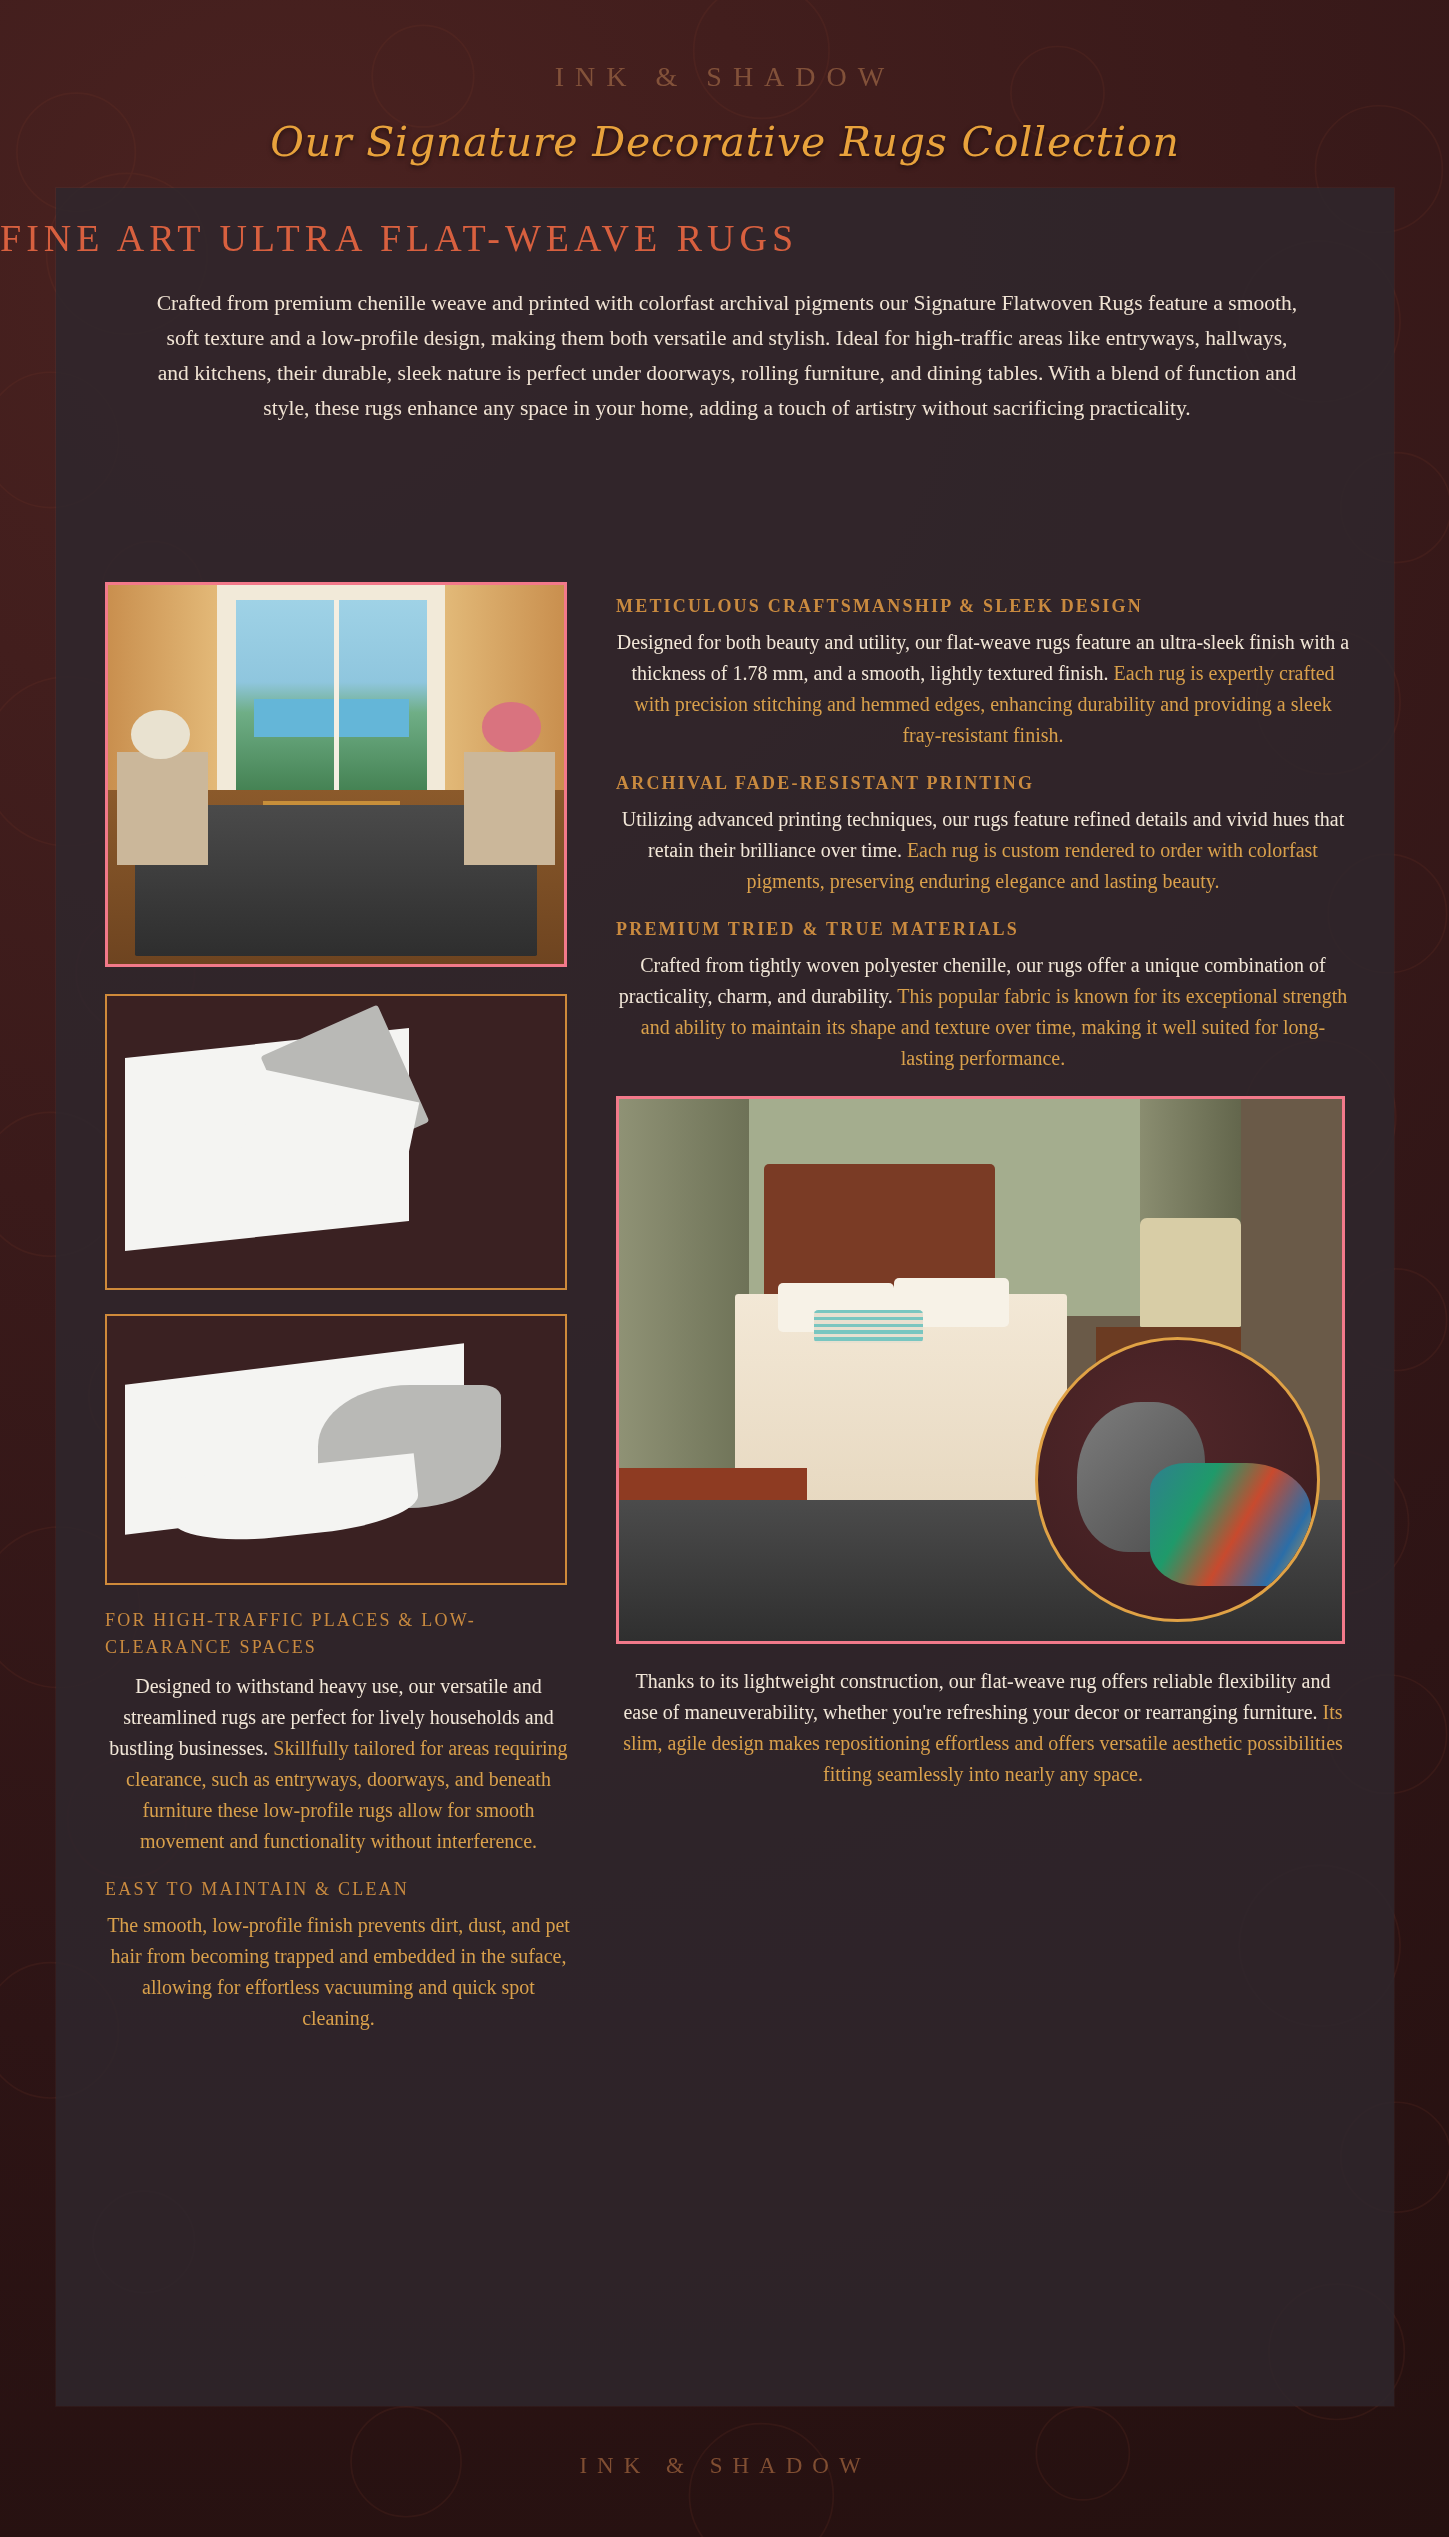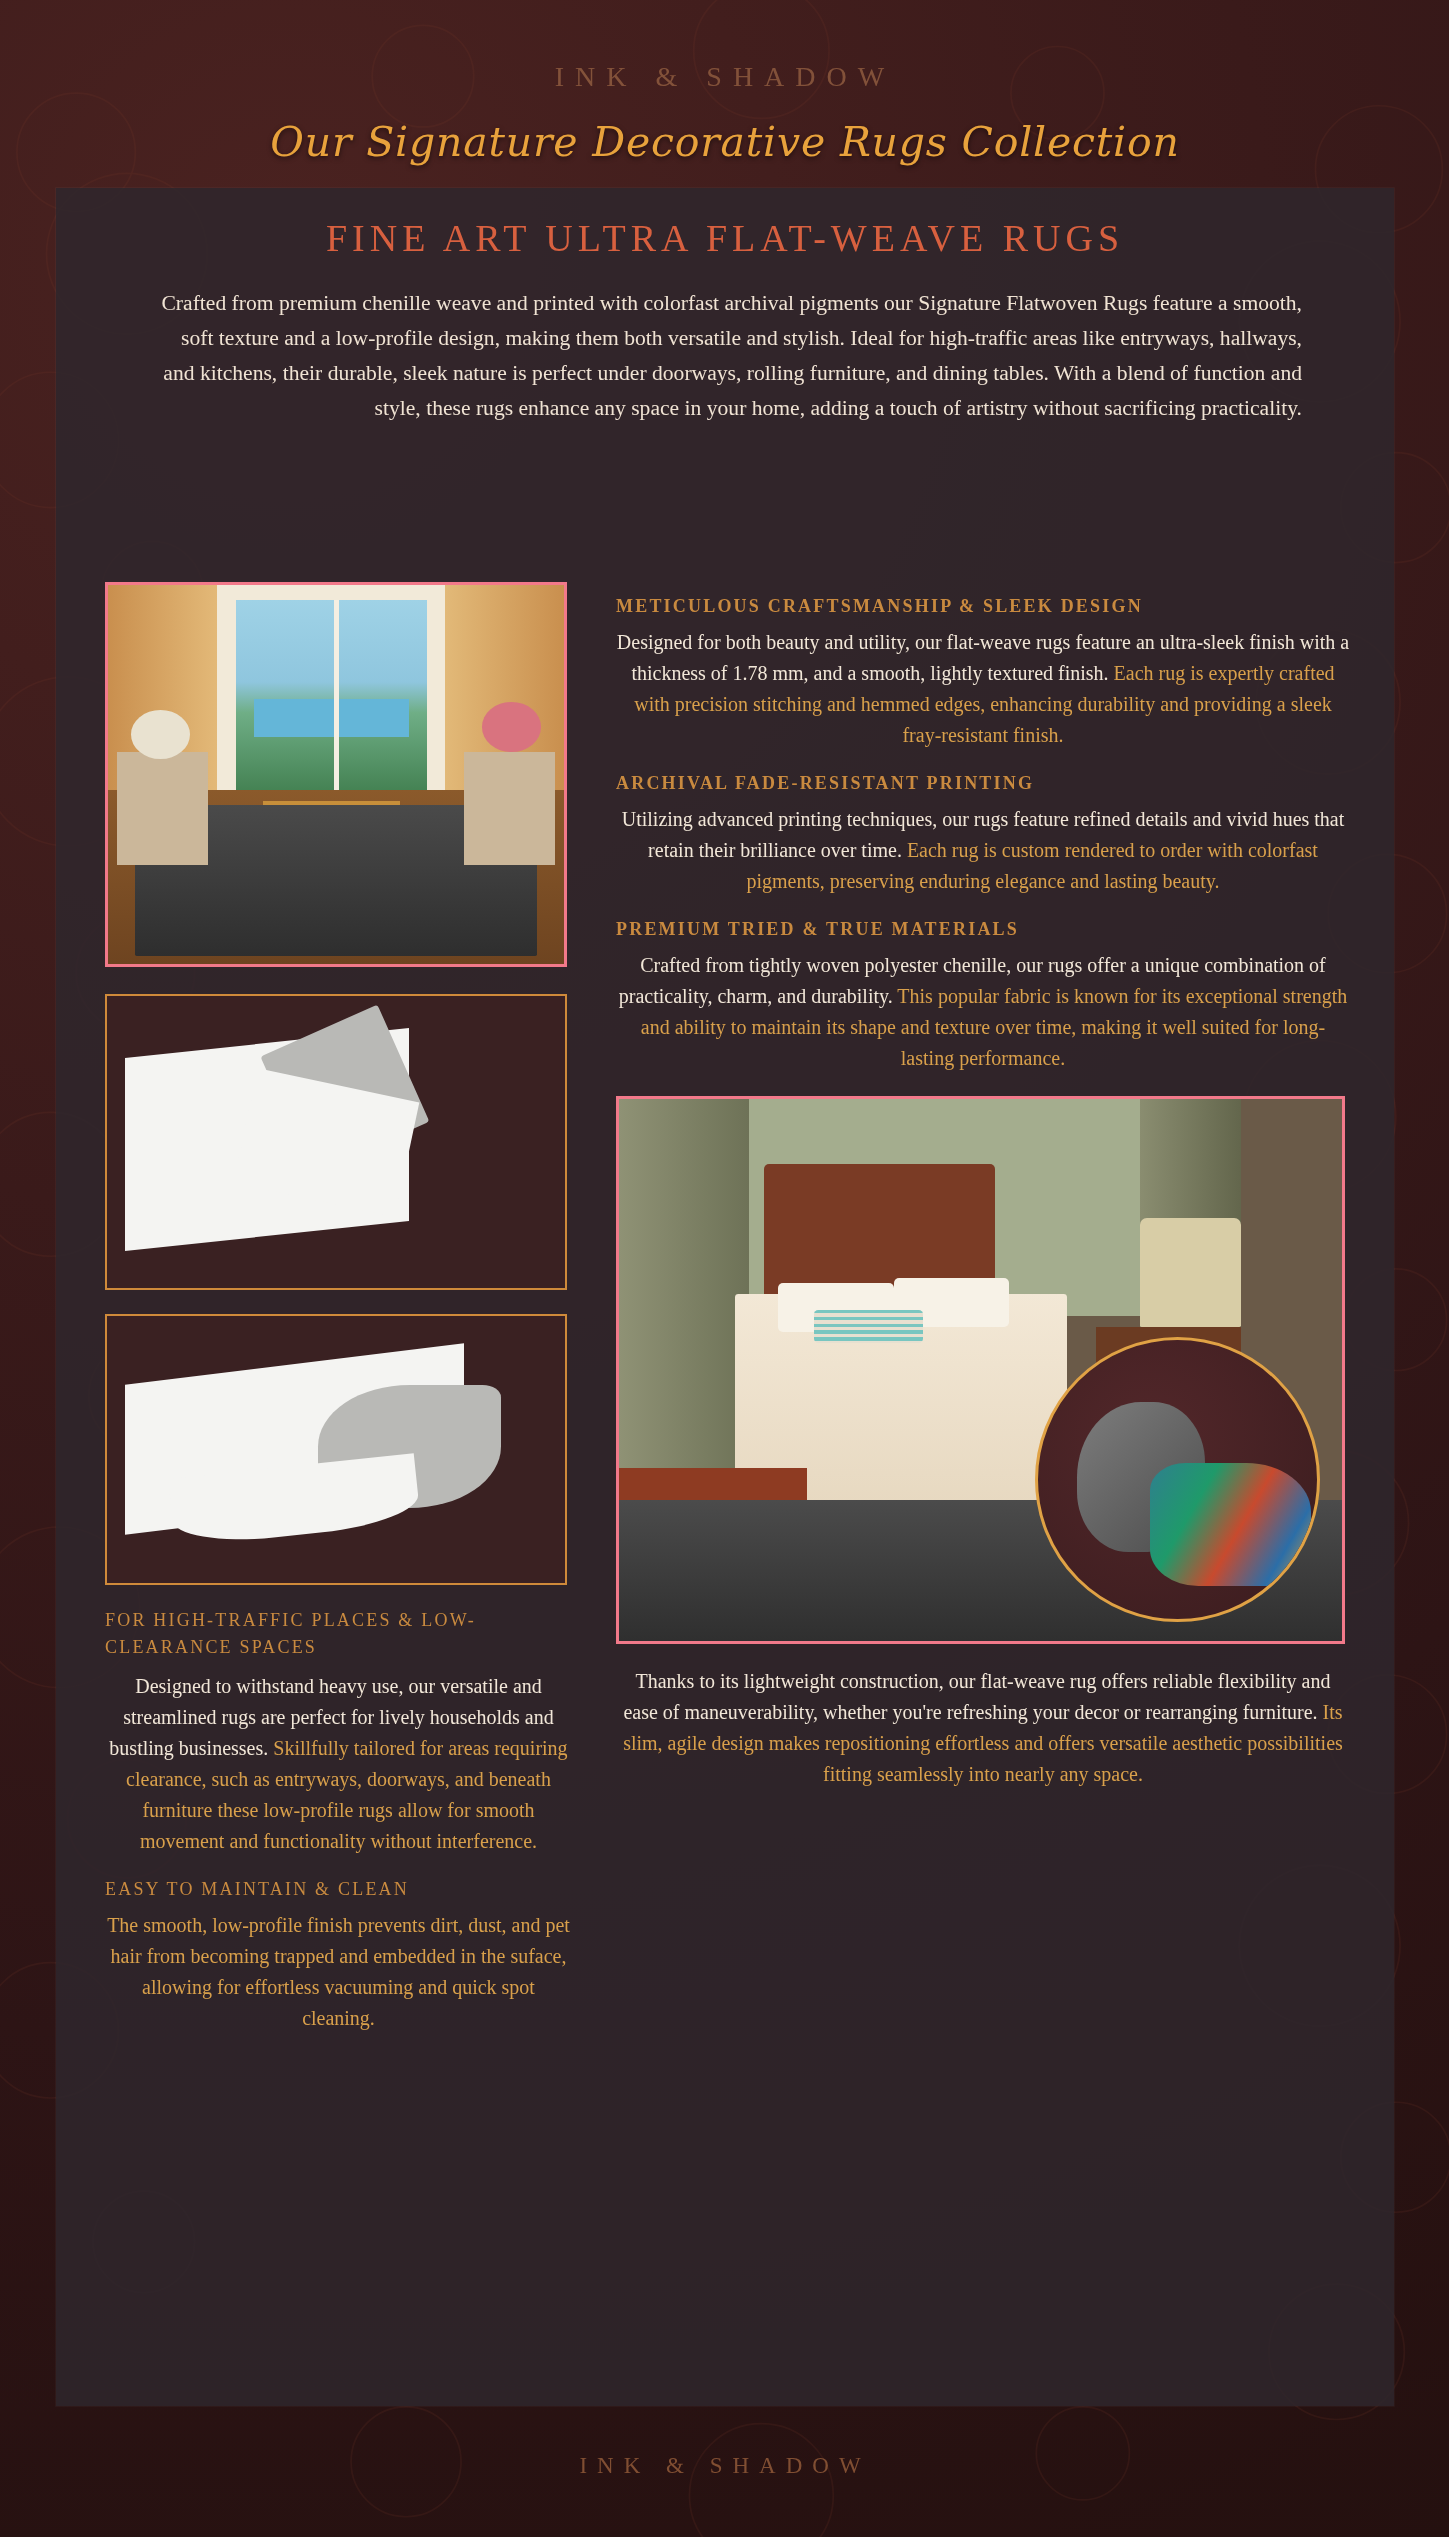--- a/index.html
+++ b/index.html
@@ -59,33 +59,32 @@
     font-style: italic;
     font-size: 41px;
     color: #e8a23c;
     letter-spacing: 0.8px;
     text-shadow: 0 1.7px 5px rgba(0,0,0,.55);
   }
   .headline {
     position: absolute;
     left: 0; right: 0;
     top: 216px;
-    text-align: center;
     font-size: 38px;
     letter-spacing: 5px;
     color: #d8603f;
     font-family: "Liberation Serif", serif;
   }
 
   .intro {
     position: absolute;
     left: 152px;
     top: 286px;
     width: 1150px;
-    text-align: right;
+    text-align: center;
     font-size: 21.6px;
     line-height: 35px;
     color: #f0e3d3;
   }
 
   
   .col-left {
     position: absolute;
     left: 105px;
     top: 582px;

